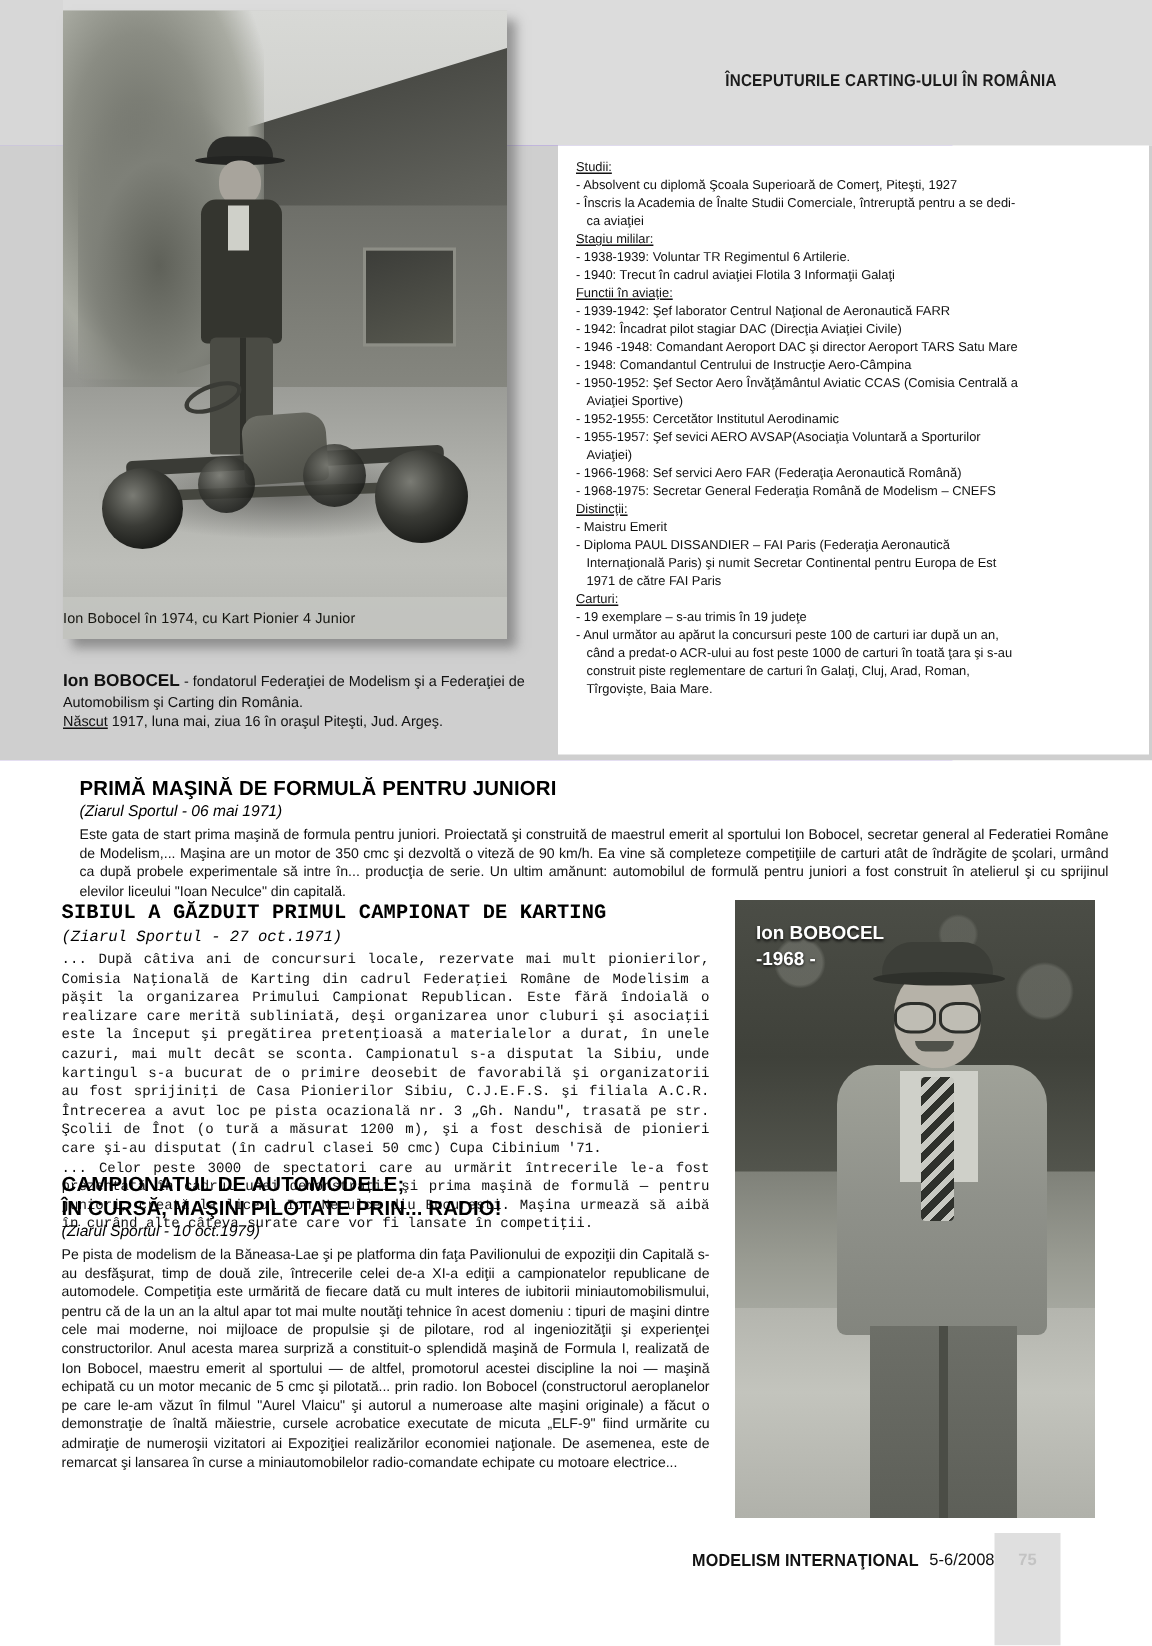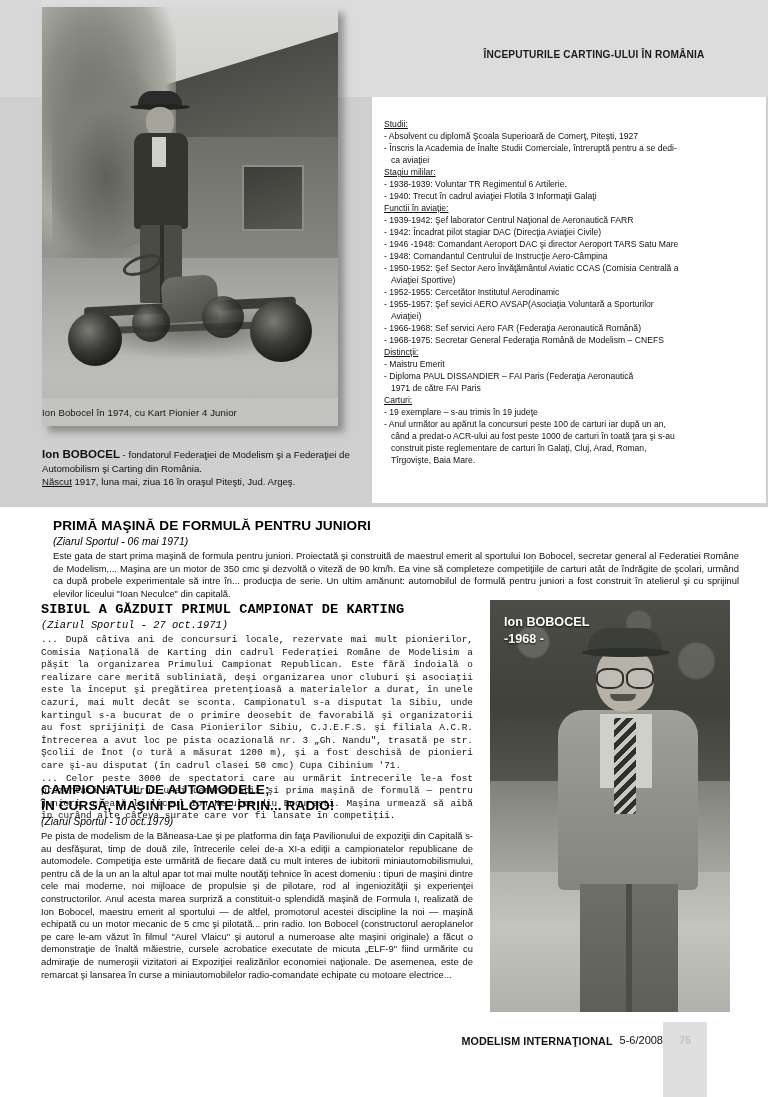--- a/index.html
+++ b/index.html
@@ -77,21 +77,21 @@
     background:rgba(196,197,192,.88);
     display:flex;align-items:center;
     box-sizing:border-box;
     font-size:9.6px;color:#15150f;letter-spacing:.1px;
   }
 
   
   .bio-box{
     position:absolute;left:372px;top:97px;width:394px;height:406px;
     background:#ffffff;
-    box-sizing:border-box;padding:22px 10px 6px 12px;
+    box-sizing:border-box;padding:9px 10px 6px 12px;
     font-size:8.6px;line-height:11.5px;color:#111;
   }
   .bio-head{text-decoration:underline;margin:0 0 .5px 0;}
   .bio-item{margin:0 0 .5px 0;padding-left:0;}
   .bio-cont{margin:0 0 .5px 0;padding-left:7px;}
 
   
   .person-block{
     position:absolute;left:42px;top:448px;width:310px;
     font-size:9.6px;line-height:13.5px;color:#111;
@@ -230,20 +230,21 @@
         <div class="bio-item">- 1950-1952: Şef Sector Aero Învăţământul Aviatic CCAS (Comisia Centrală a</div>
         <div class="bio-cont">Aviaţiei Sportive)</div>
         <div class="bio-item">- 1952-1955: Cercetător Institutul Aerodinamic</div>
         <div class="bio-item">- 1955-1957: Şef sevici AERO AVSAP(Asociaţia Voluntară a Sporturilor</div>
         <div class="bio-cont">Aviaţiei)</div>
         <div class="bio-item">- 1966-1968: Sef servici Aero FAR (Federaţia Aeronautică Română)</div>
         <div class="bio-item">- 1968-1975: Secretar General Federaţia Română de Modelism – CNEFS</div>
         <div class="bio-head">Distincţii:</div>
         <div class="bio-item">- Maistru Emerit</div>
         <div class="bio-item">- Diploma PAUL DISSANDIER – FAI Paris (Federaţia Aeronautică</div>
+        <div class="bio-cont">Internaţională Paris) şi numit Secretar Continental pentru Europa de Est</div>
         <div class="bio-cont">1971 de către FAI Paris</div>
         <div class="bio-head">Carturi:</div>
         <div class="bio-item">- 19 exemplare – s-au trimis în 19 judeţe</div>
         <div class="bio-item">- Anul următor au apărut la concursuri peste 100 de carturi iar după un an,</div>
         <div class="bio-cont">când a predat-o ACR-ului au fost peste 1000 de carturi în toată ţara şi s-au</div>
         <div class="bio-cont">construit piste reglementare de carturi în Galaţi, Cluj, Arad, Roman,</div>
         <div class="bio-cont">Tîrgovişte, Baia Mare.</div>
       </div>
   </div>
 

